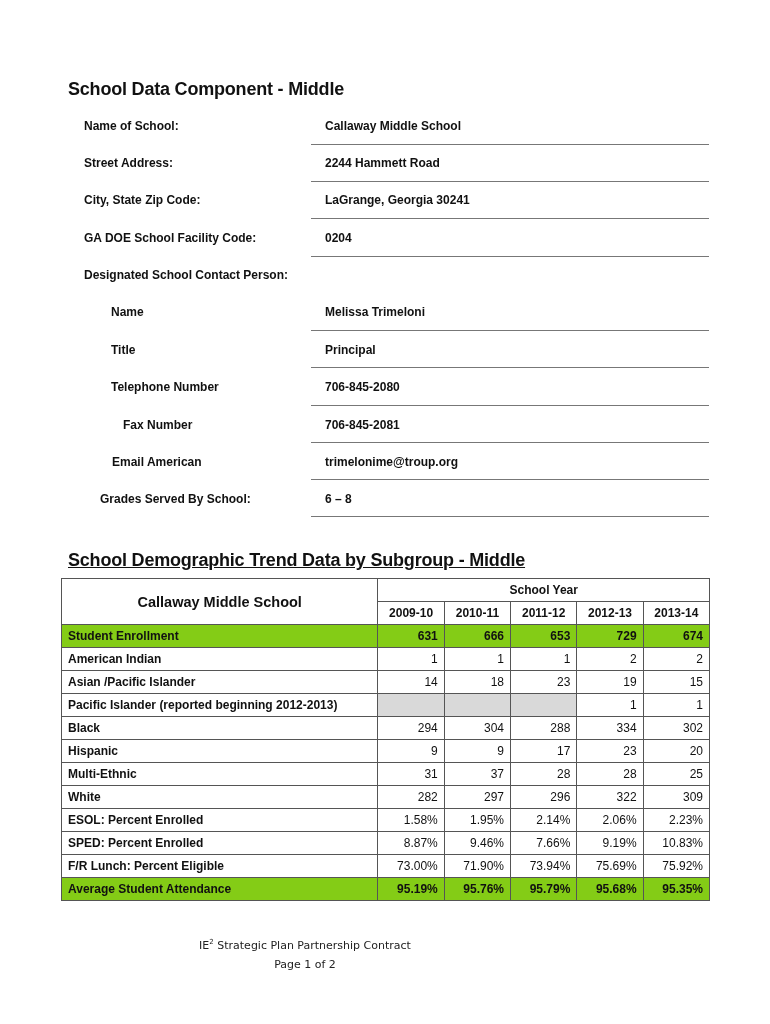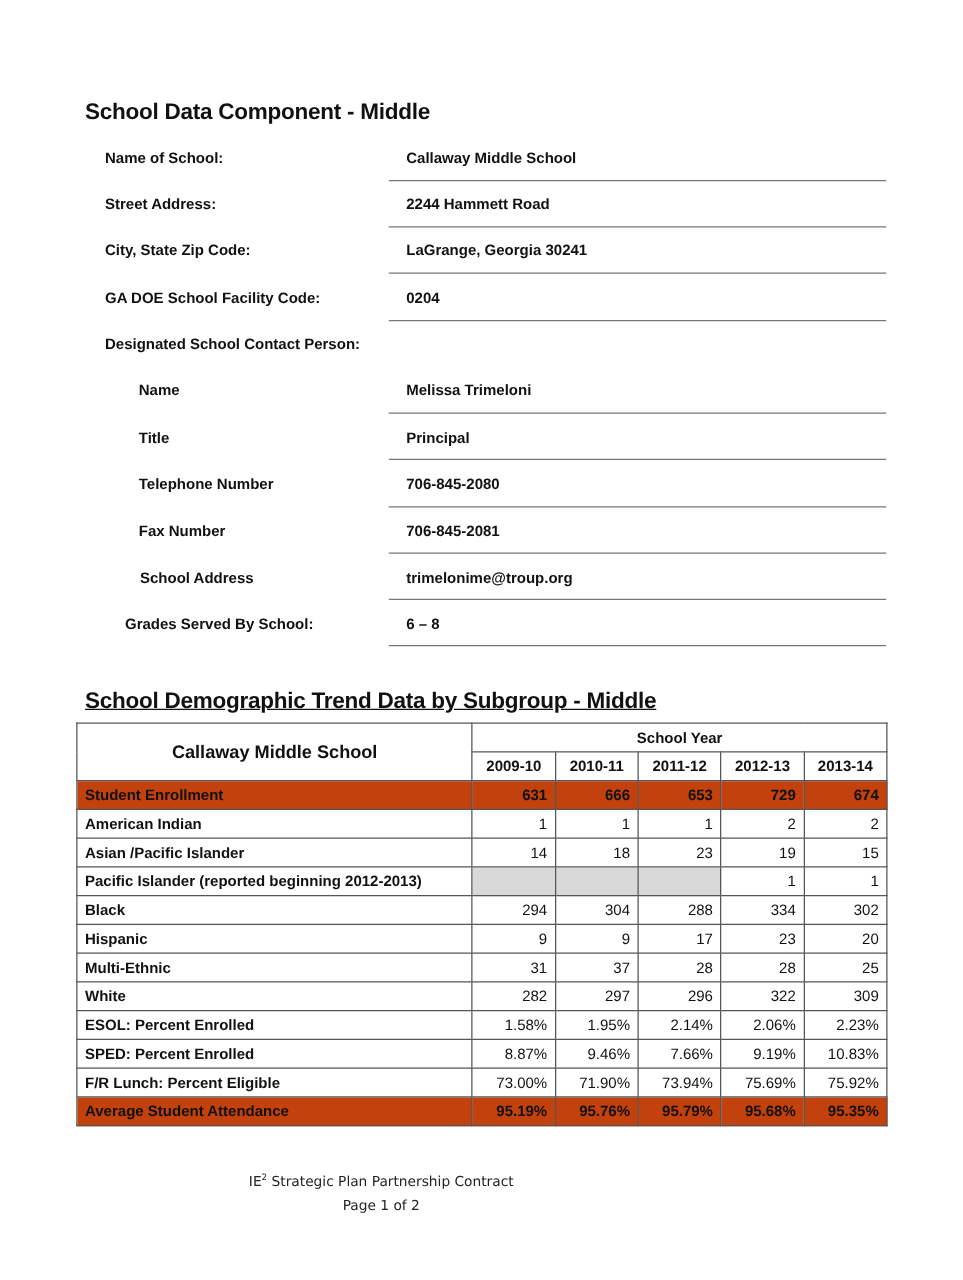--- a/index.html
+++ b/index.html
@@ -10,21 +10,21 @@
   .val { position: absolute; left: 325px; font-size: 12px; font-weight: bold; }
   .uline { position: absolute; left: 311px; width: 398px; height: 0; border-top: 1.5px solid #777; }
 
   table.demo { position: absolute; left: 61px; top: 578px; width: 649px;
                border-collapse: collapse; font-size: 12px; }
   table.demo td, table.demo th { border: 1px solid #555; height: 22px; padding: 0 6px; }
   table.demo th { font-weight: bold; text-align: center; }
   table.demo th.school { font-size: 14.5px; width: 302px; }
   table.demo td.rl { font-weight: bold; text-align: left; }
   table.demo td.num { text-align: right; width: 53px; }
-  table.demo tr.shade td { background: #c2410c; font-weight: bold; }
+  table.demo tr.shade td { background: #84cc16; font-weight: bold; }
   table.demo td.grey { background: #d9d9d9; }
 
   .footer { position: absolute; left: 0; width: 610px; text-align: center;
             font-family: "DejaVu Sans", sans-serif; font-size: 11px; color: #222; }
   .footer sup { font-size: 7px; }
 </style>
 </head>
 <body>
 
 <div class="h1" style="top:79px;">School Data Component - Middle</div>
@@ -52,25 +52,25 @@
 <div class="uline" style="top:330px;"></div>
 
 <div class="lbl" style="left:95px; top:343px;">Title</div>
 <div class="val" style="top:343px;">Principal</div>
 <div class="uline" style="top:367px;"></div>
 
 <div class="lbl" style="left:95px; top:380px;">Telephone Number</div>
 <div class="val" style="top:380px;">706-845-2080</div>
 <div class="uline" style="top:405px;"></div>
 
-<div class="lbl" style="left:95px; top:418px;">Fax Number</div>
+<div class="lbl" style="left:107px; top:418px;">Fax Number</div>
 <div class="val" style="top:418px;">706-845-2081</div>
 <div class="uline" style="top:442px;"></div>
 
-<div class="lbl" style="left:96px; top:455px;">School Address</div>
+<div class="lbl" style="left:96px; top:455px;">Email American</div>
 <div class="val" style="top:455px;">trimelonime@troup.org</div>
 <div class="uline" style="top:479px;"></div>
 
 <div class="lbl" style="left:68px; top:492px;margin-left:16px;">Grades Served By School:</div>
 <div class="val" style="top:492px;">6 – 8</div>
 <div class="uline" style="top:516px;"></div>
 
 <div class="h1" style="top:550px;text-decoration:underline;">School Demographic Trend Data by Subgroup - Middle</div>
 
 <table class="demo">

